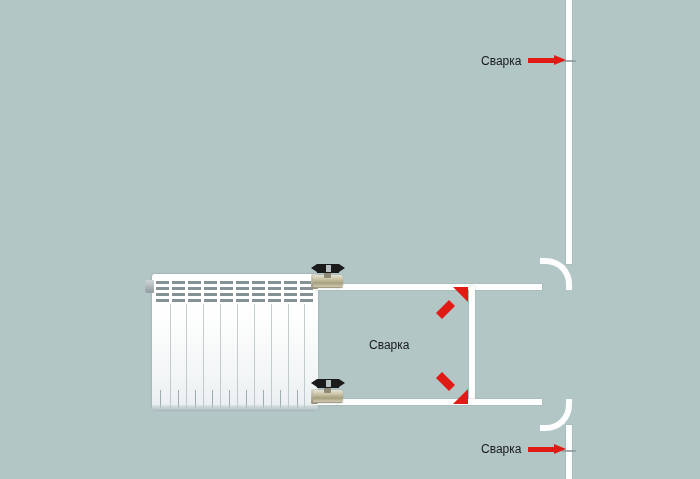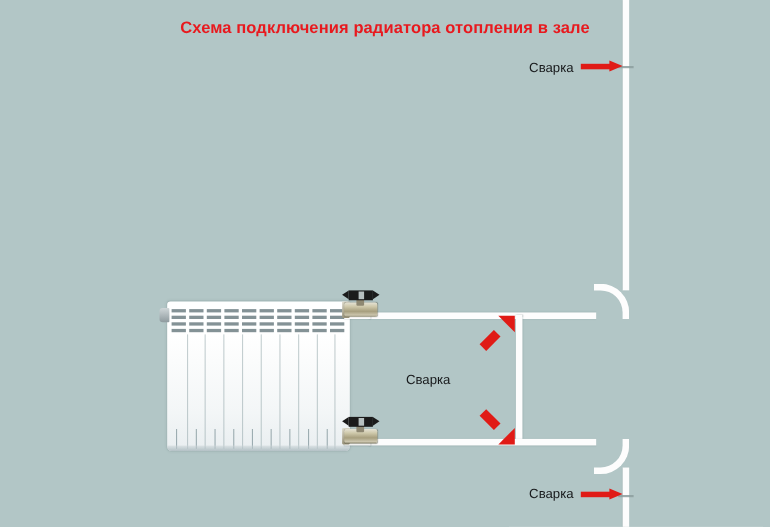--- a/index.html
+++ b/index.html
@@ -205,21 +205,20 @@
     left: 9px; top: 1px;
     width: 5px; height: 7px;
     background: #b7c0c0;
   }
 </style>
 </head>
 <body>
 
 <div id="scene">
 
-  <div id="title">Схема подключения радиатора отопления в зале</div>
 
   <div class="pipe pipe-v" style="left:566px; top:0px; height:264px;"></div>
   <div class="weld-seam" style="left:562px; top:60px;"></div>
 
   <div class="elbow elbow-tr" style="left:540px; top:258px; width:32px; height:32px;"></div>
   <div class="pipe pipe-h" style="left:335px; top:284px; width:207px;"></div>
 
   <div class="pipe pipe-v" style="left:469px; top:286px; height:116px;"></div>
 
   <div class="pipe pipe-h" style="left:335px; top:399px; width:207px;"></div>

